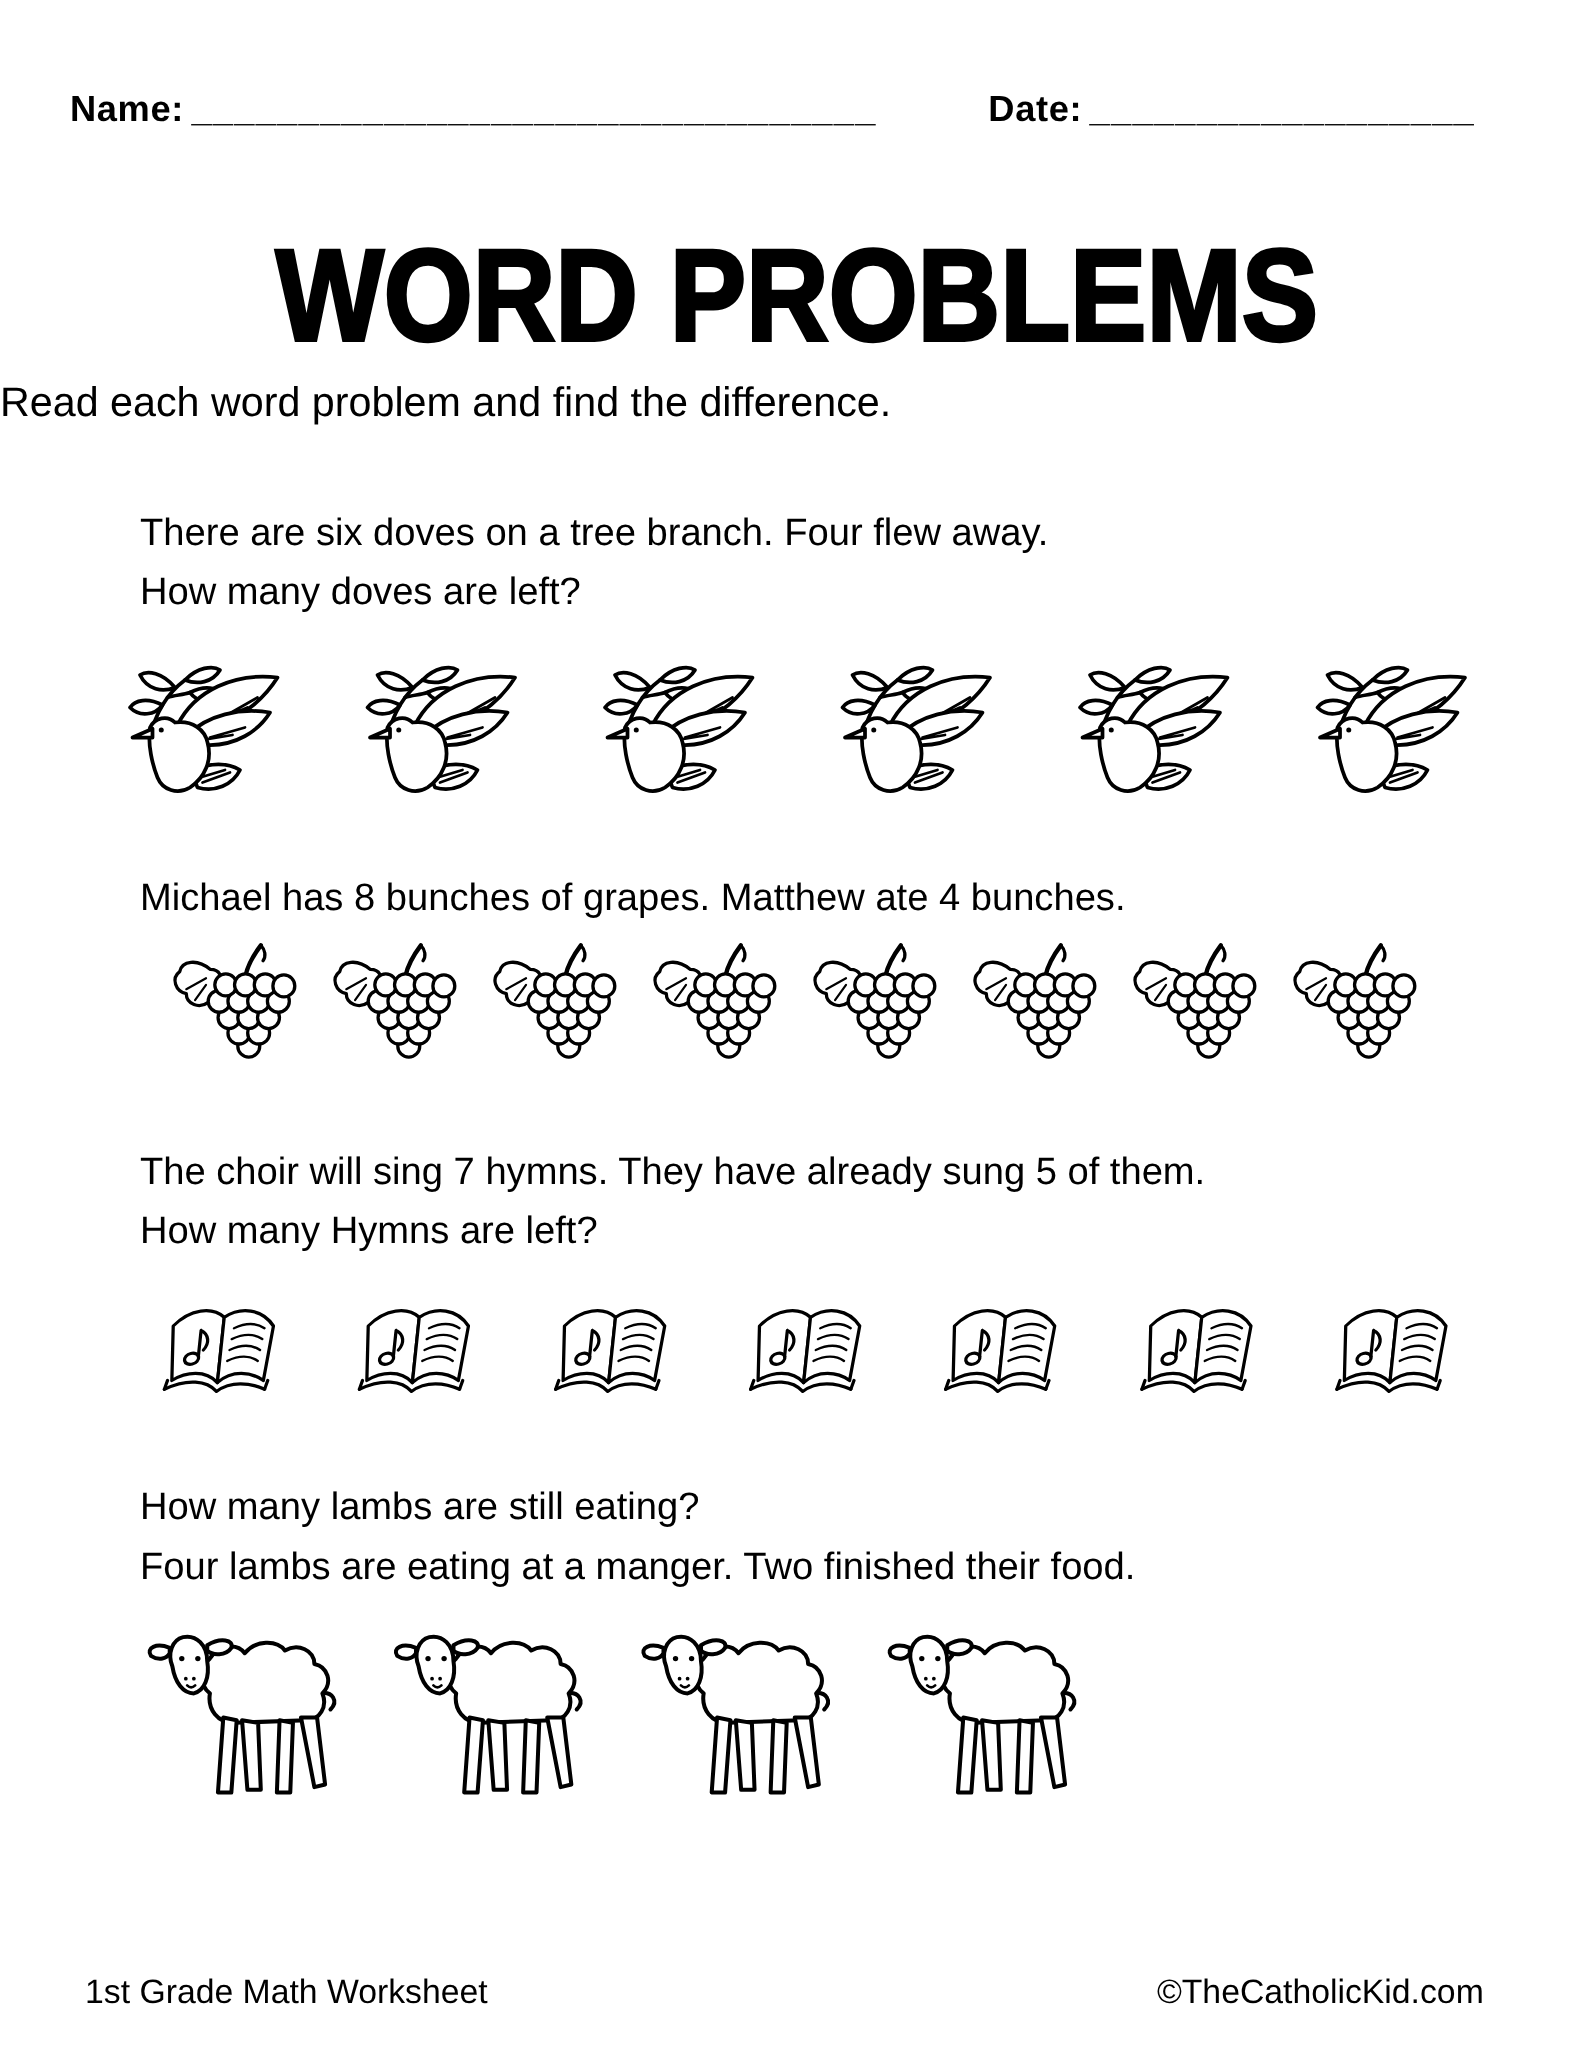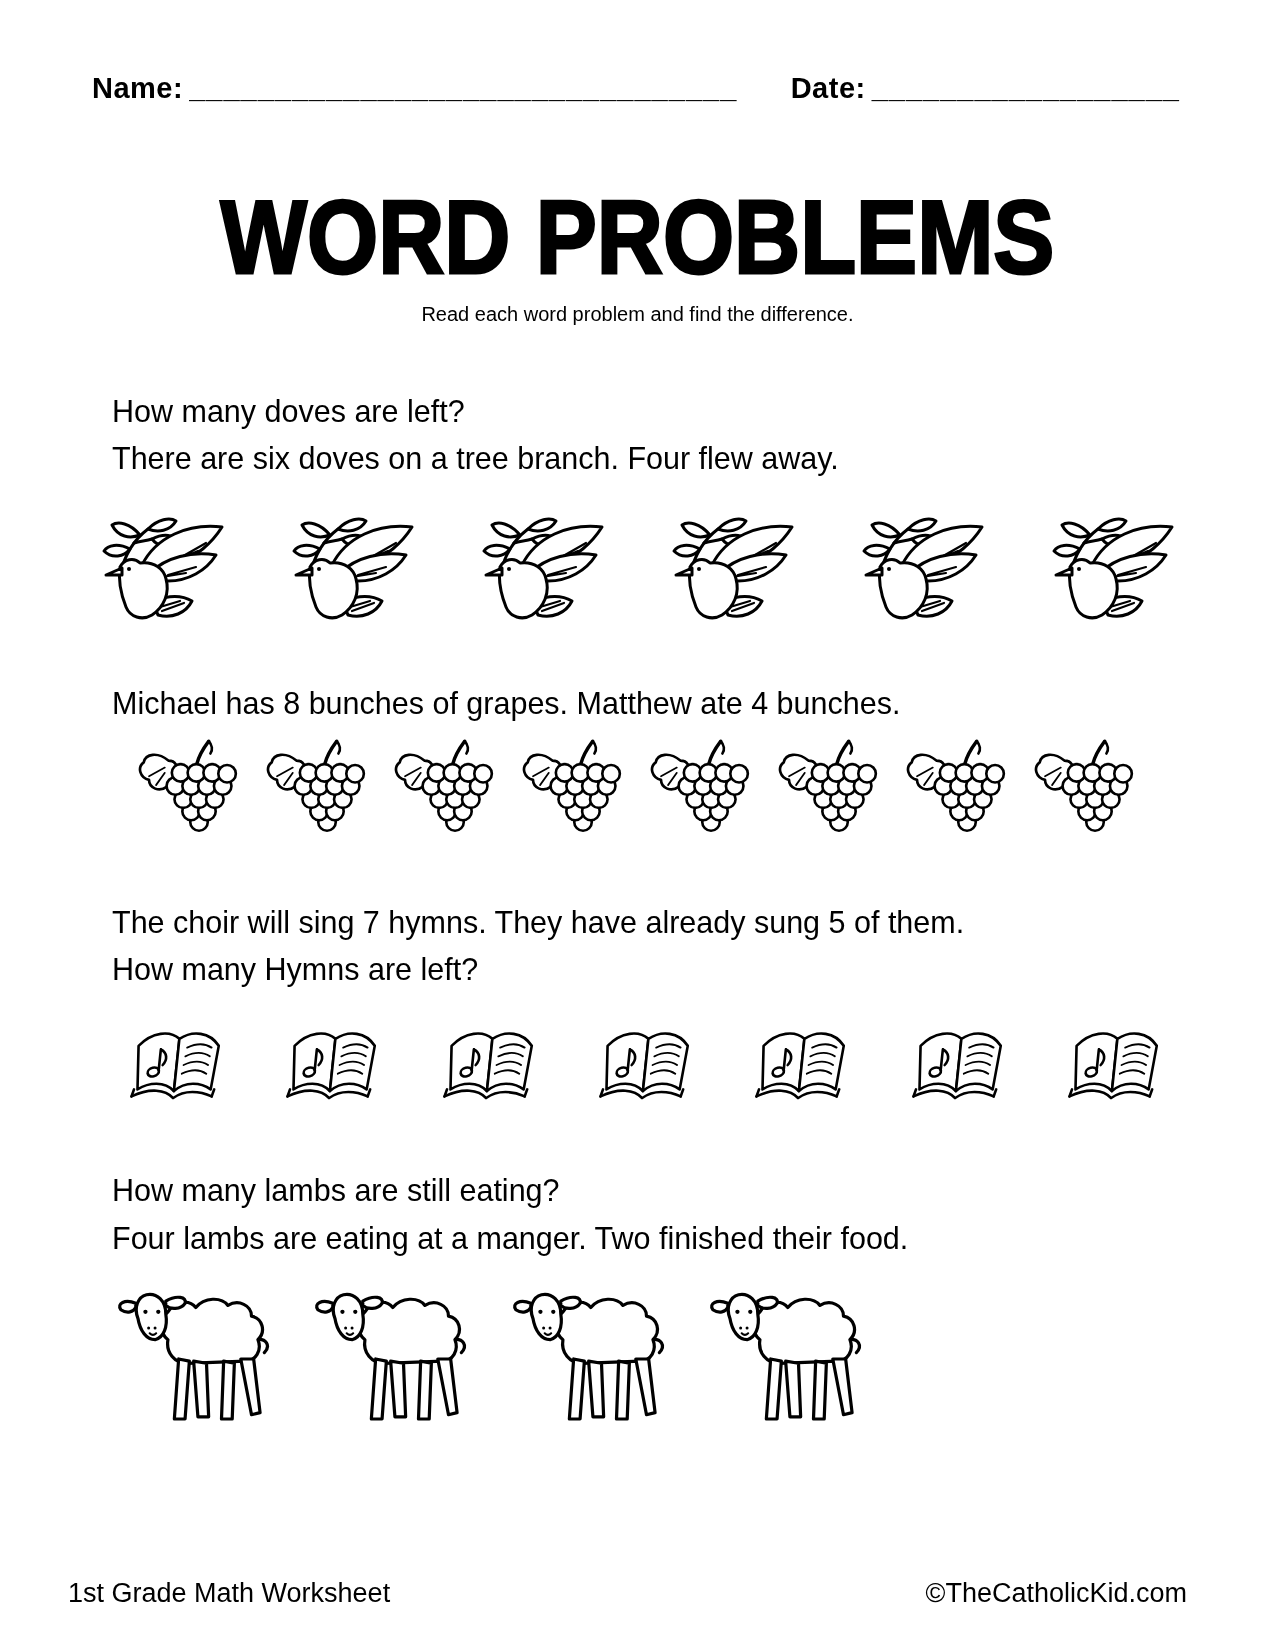--- a/index.html
+++ b/index.html
@@ -5,42 +5,42 @@
   * { margin:0; padding:0; box-sizing:border-box; }
   html,body { width:1275px; height:1650px; }
   body {
     background:#ffffff;
     color:#000;
     font-family:"Liberation Sans", sans-serif;
     position:relative;
     overflow:hidden;
   }
   .header {
-    padding:72px 95px 0 92px;
+    padding:72px 95px 0 56px;
     display:flex;
     justify-content:space-between;
     font-weight:700;
     font-size:29px;
     letter-spacing:.5px;
   }
   .blank-line { margin-left:6px; letter-spacing:1px; }
   .title {
     margin-top:80px;
     text-align:center;
     font-size:104px;
     font-weight:900;
     line-height:1.0;
     -webkit-text-stroke:3px #000;
     transform:scaleX(.88);
     transform-origin:center;
     white-space:nowrap;
   }
   .subtitle {
-    text-align:center;
-    font-size:20px;
+    text-align:left;
+    font-size:33px;
     margin-top:14px;
   }
   .problem {
     margin-left:112px;
     margin-right:90px;
     font-size:30.5px;
     line-height:1.55;
   }
   .p1 { margin-top:62px; }
   .p2 { margin-top:46px; }
@@ -159,22 +159,22 @@
   </div>
   <div>
     <span>Date:</span><span class="blank-line">__________________</span>
   </div>
 </div>
 
 <div class="title">WORD PROBLEMS</div>
 <div class="subtitle">Read each word problem and find the difference.</div>
 
 <div class="problem p1">
+  <div>There are six doves on a tree branch. Four flew away.</div>
   <div>How many doves are left?</div>
-  <div>There are six doves on a tree branch. Four flew away.</div>
 </div>
 <div class="icon-row row-doves">
 
     <svg>
       <use href="#sym-dove"></use>
     </svg>
 
     <svg>
       <use href="#sym-dove"></use>
     </svg>

